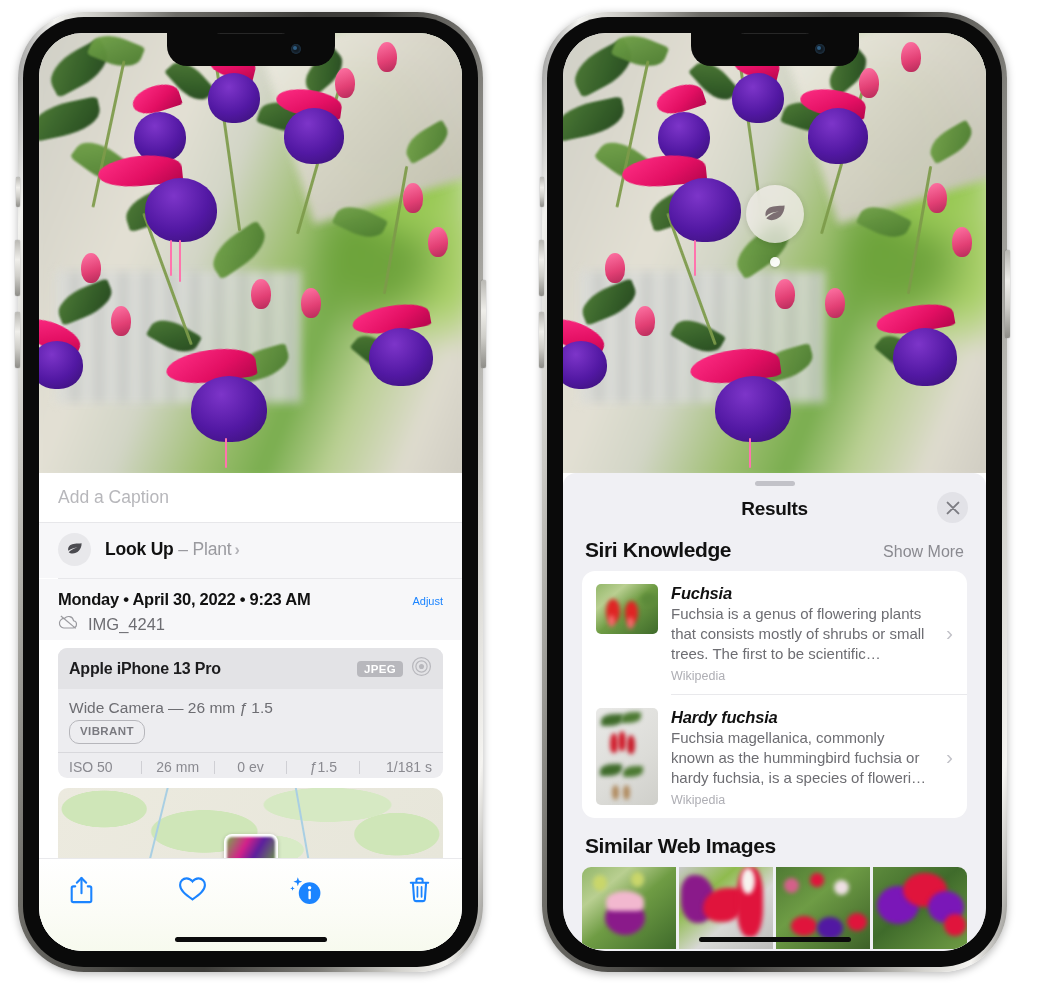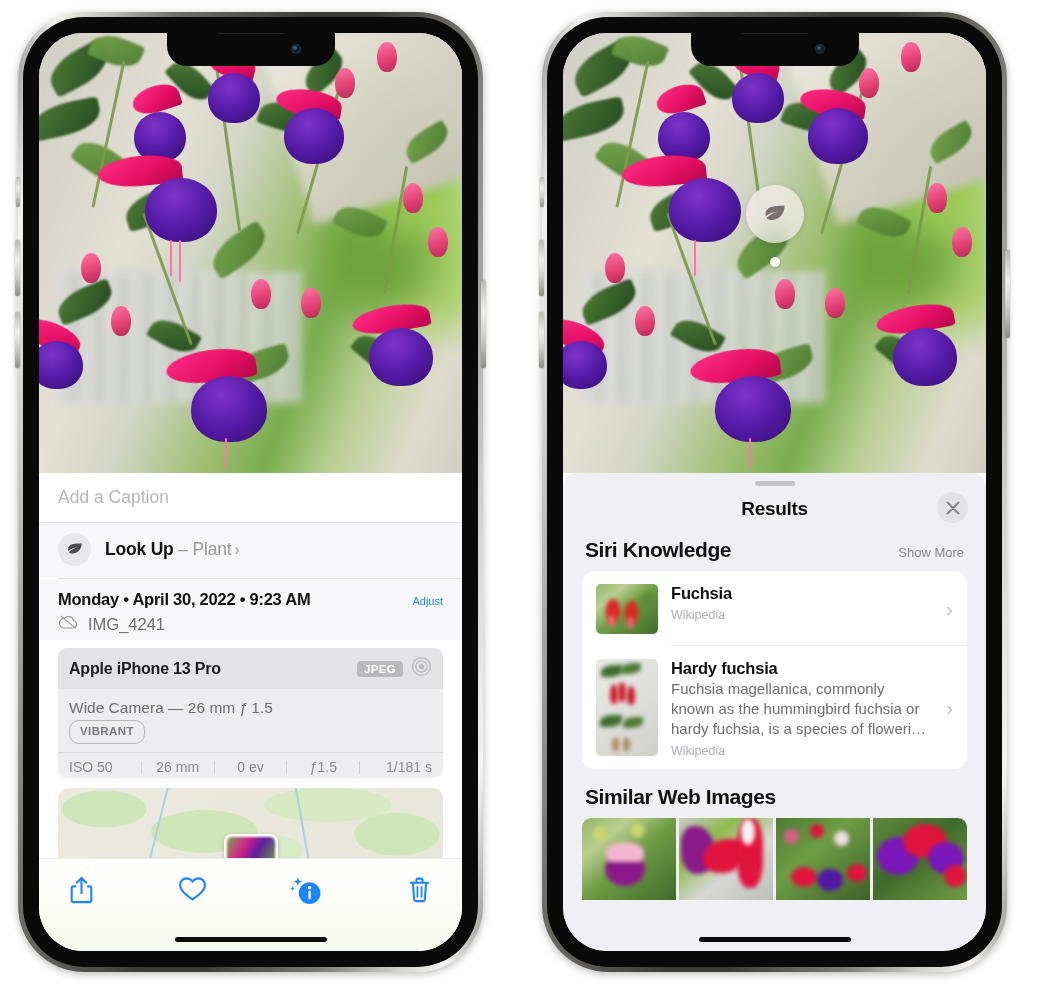--- a/index.html
+++ b/index.html
@@ -182,30 +182,30 @@
   .rhead{ position:relative; height:46px; display:flex; align-items:center;
           justify-content:center;}
   .rtitle{ font-size:19px; font-weight:700; color:#111; letter-spacing:-.3px;}
   .closebtn{ position:absolute; right:18px; top:6px; width:31px; height:31px;
              border-radius:50%; background:#e2e2e7; display:flex;
              align-items:center; justify-content:center;}
 
   .sechead{ display:flex; align-items:baseline; justify-content:space-between;
             padding:6px 22px 9px;}
   .sechead h2{ font-size:21px; font-weight:700; color:#111; letter-spacing:-.4px;}
-  .showmore{ font-size:13px; color:#8a8a90;margin-left:44px;}
+  .showmore{ font-size:16px; color:#8a8a90;margin-left:44px;}
 
   .kcard{ margin:0 19px; background:#fff; border-radius:13px; overflow:hidden;}
   .krow{ display:flex; align-items:flex-start; gap:13px; padding:13px 14px 11px;}
   .kthumb{ width:62px; height:50px; border-radius:5px; flex:none; overflow:hidden;
            position:relative; }
   .kthumb.tall{ height:97px; }
   .ktxt{ flex:1; min-width:0; }
   .ktitle{ font-size:16.5px; font-weight:700; color:#111; letter-spacing:-.2px;
-           margin-bottom:1px;}
+           margin-bottom:1px;font-style:italic;}
   .kdesc{ font-size:15px; color:#6d6d72; line-height:1.33;}
   .ksrc{ font-size:12.5px; color:#aeaeb4; margin-top:5px;}
   .kchev{ align-self:center; color:#c2c2c8; font-size:21px; flex:none; padding-left:4px;}
   .kdiv{ height:1px; background:#e9e9ec; margin-left:89px;}
 
   .simgrid{ display:flex; gap:3px; padding:0 19px; margin-top:3px;
             border-radius:10px; overflow:hidden;}
   .simgrid > div{ flex:1; height:82px; overflow:hidden; position:relative;}
   .simgrid > div:first-child{ border-radius:9px 0 0 0;}
   .simgrid > div:last-child{ border-radius:0 9px 0 0;}
@@ -520,20 +520,21 @@
             <div class="kthumb">
               <div class="tn tn-a"></div>
               <div class="blob" style="left:16%;top:30%;width:14px;height:24px;background:#e02424;"></div>
               <div class="blob" style="left:46%;top:34%;width:13px;height:23px;background:#e02424;"></div>
               <div class="blob" style="left:20%;top:62%;width:7px;height:12px;background:#f06a6a;"></div>
               <div class="blob" style="left:50%;top:66%;width:7px;height:12px;background:#f06a6a;"></div>
               <div class="blob" style="left:72%;top:18%;width:16px;height:13px;background:#5c8a3a;"></div>
             </div>
             <div class="ktxt">
               <div class="ktitle">Fuchsia</div>
+              <div class="kdesc">Fuchsia is a genus of flowering plants that consists mostly of shrubs or small trees. The first to be scientific…</div>
               <div class="ksrc">Wikipedia</div>
             </div>
             <span class="kchev">›</span>
           </div>
 
           <div class="kdiv"></div>
 
           <div class="krow">
             <div class="kthumb tall">
               <div class="tn tn-w"></div>

